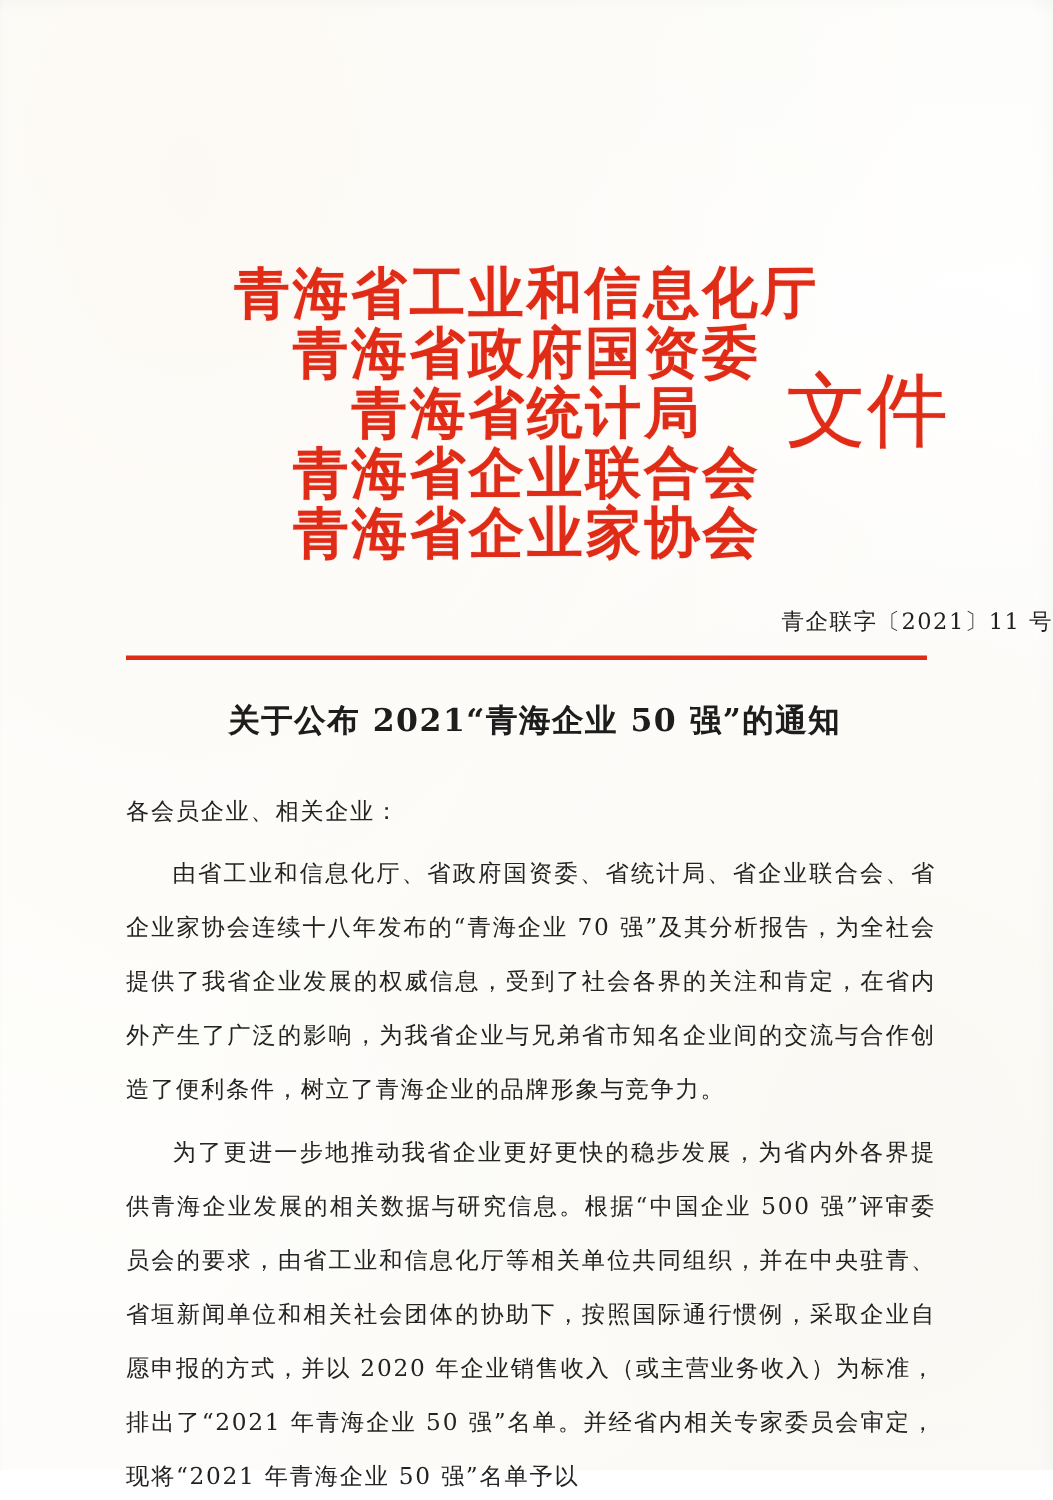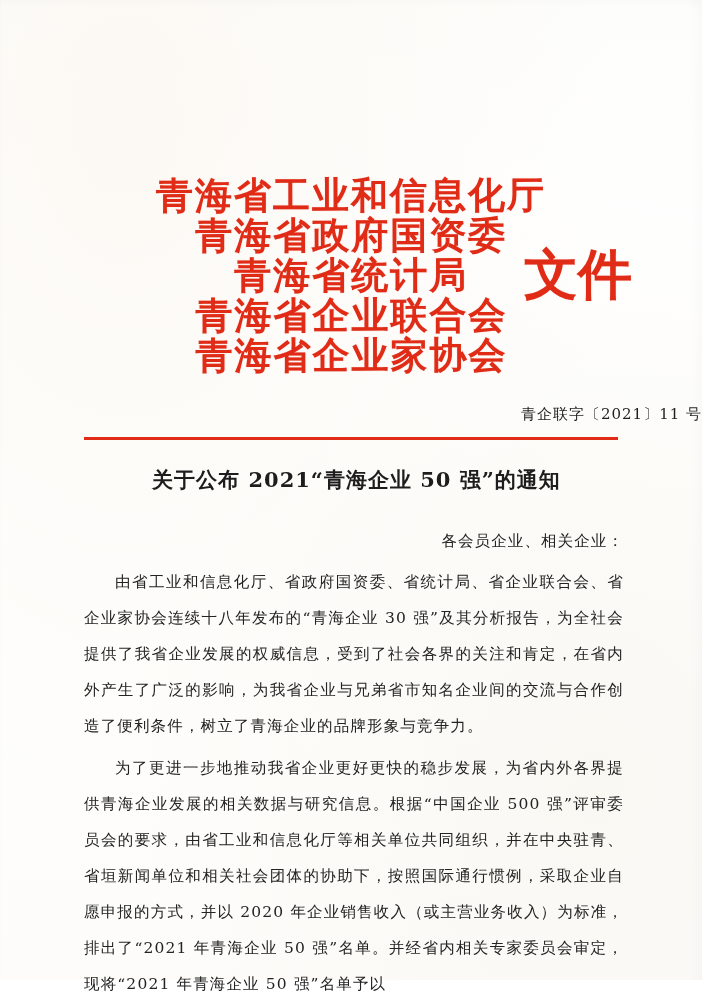--- a/index.html
+++ b/index.html
@@ -58,21 +58,21 @@
     text-shadow: 0 0 1px rgba(224,43,22,.35);
   }
 
   
   .mast-wenjian {
     position: absolute;
     right: 70px;
     top: 248px;
     color: #e02b16;
     font-family: "DejaVu Serif", "Liberation Serif", serif;
-    font-weight: 700;
+    font-weight: 400;
     font-size: 54px;
     line-height: 52px;
     letter-spacing: 0px;
     text-align: center;
     text-shadow: 0 0 1px rgba(224,43,22,.35);
   }
 
   
   .docnum {
     position: absolute;
@@ -113,21 +113,20 @@
     position: absolute;
     left: 84px;
     right: 78px;
     top: 524px;
   }
   .salutation {
     font-size: 15.5px;
     letter-spacing: 1.1px;
     line-height: 34px;
     color: #232323;
-    text-align: right;
   }
   .para {
     font-size: 15.5px;
     letter-spacing: 1.15px;
     line-height: 36px;
     text-indent: 2em;
     text-align: justify;
     color: #232323;
     margin-top: 6px;
   }
@@ -151,17 +150,17 @@
   <div class="mast-wenjian">文件</div>
 
   <div class="docnum">青企联字〔2021〕11 号</div>
 
   <div class="red-rule"></div>
 
   <div class="doc-title">关于公布 2021“青海企业 50 强”的通知</div>
 
   <div class="body-wrap">
     <div class="salutation">各会员企业、相关企业：</div>
-    <div class="para">由省工业和信息化厅、省政府国资委、省统计局、省企业联合会、省企业家协会连续十八年发布的“青海企业 30 强”及其分析报告，为全社会提供了我省企业发展的权威信息，受到了社会各界的关注和肯定，在省内外产生了广泛的影响，为我省企业与兄弟省市知名企业间的交流与合作创造了便利条件，树立了青海企业的品牌形象与竞争力。</div>
+    <div class="para">由省工业和信息化厅、省政府国资委、省统计局、省企业联合会、省企业家协会连续十八年发布的“青海企业 70 强”及其分析报告，为全社会提供了我省企业发展的权威信息，受到了社会各界的关注和肯定，在省内外产生了广泛的影响，为我省企业与兄弟省市知名企业间的交流与合作创造了便利条件，树立了青海企业的品牌形象与竞争力。</div>
     <div class="para">为了更进一步地推动我省企业更好更快的稳步发展，为省内外各界提供青海企业发展的相关数据与研究信息。根据“中国企业 500 强”评审委员会的要求，由省工业和信息化厅等相关单位共同组织，并在中央驻青、省垣新闻单位和相关社会团体的协助下，按照国际通行惯例，采取企业自愿申报的方式，并以 2020 年企业销售收入（或主营业务收入）为标准，排出了“2021 年青海企业 50 强”名单。并经省内相关专家委员会审定，现将“2021 年青海企业 50 强”名单予以</div>
   </div>
 
 </div>
 
 </body></html>

